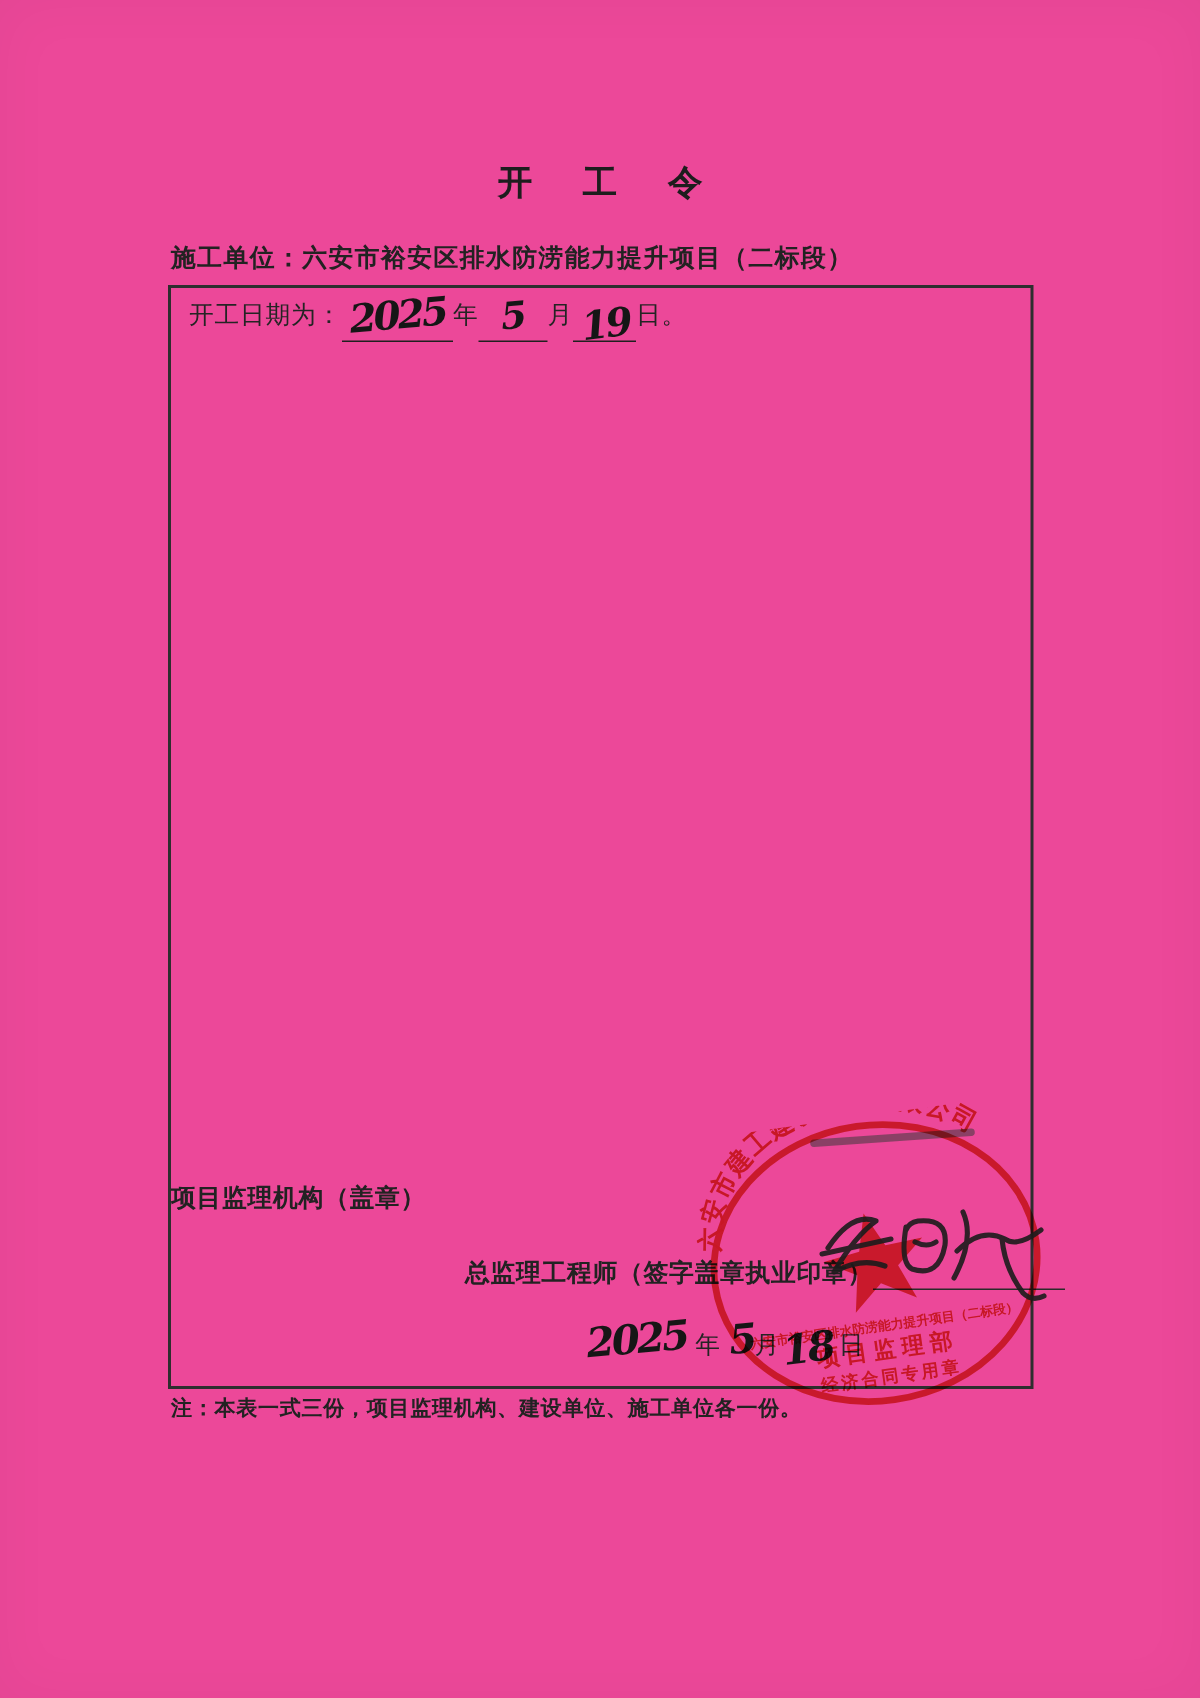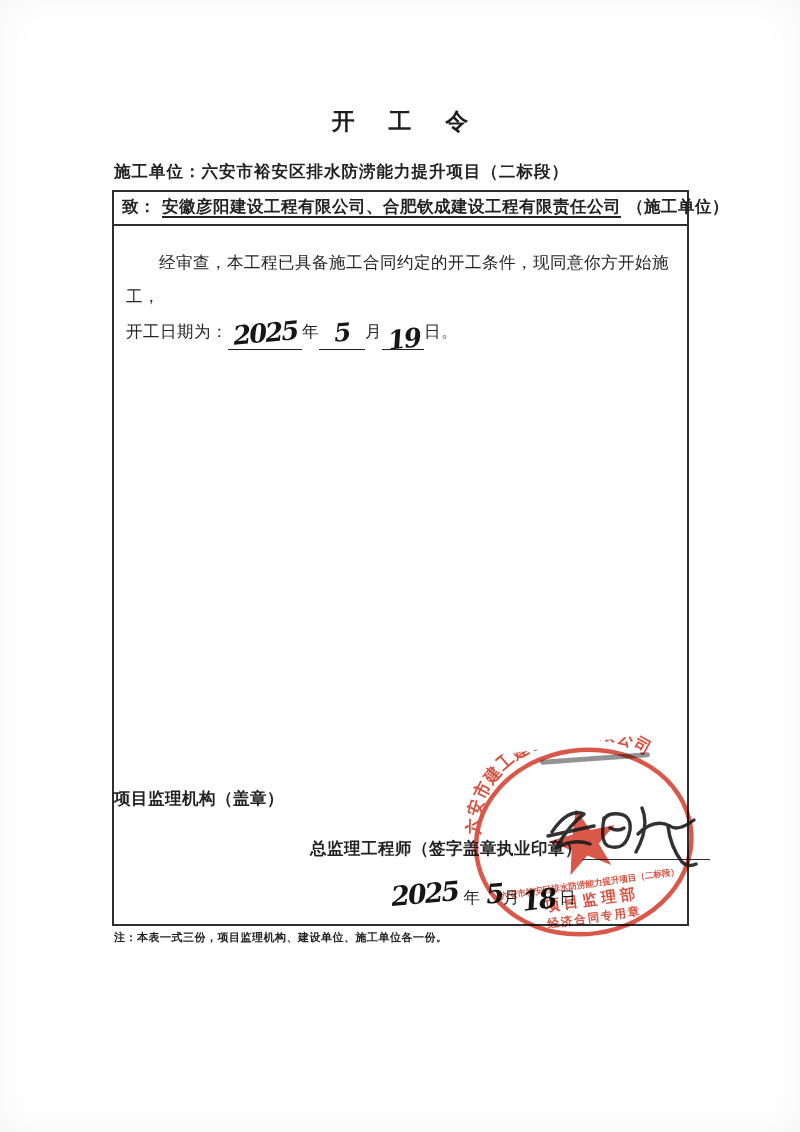--- a/index.html
+++ b/index.html
@@ -3,21 +3,21 @@
 <meta charset="utf-8">
 <style>
   html,body{margin:0;padding:0;}
   body{
     width:800px;height:1132px;
     background:#e9e9e7;
     font-family:"Liberation Serif","DejaVu Serif",serif;
   }
   .page{
     position:relative;width:800px;height:1132px;
-    background:#ffffff;
+    background:#ec4899;
     color:#262626;overflow:hidden;
     box-shadow:inset 0 0 40px rgba(0,0,0,0.04);
   }
   .doc-title{
     position:absolute;top:106px;left:0;width:100%;
     text-align:center;font-size:23px;font-weight:700;
     letter-spacing:14px;text-indent:14px;color:#1d1d1d;
   }
   .project-line{
     position:absolute;left:114px;top:161px;
@@ -84,21 +84,21 @@
     height:18px;vertical-align:bottom;
   }
   .sign-date{
     position:absolute;left:180px;top:686px;width:380px;
     text-align:center;font-size:16.5px;font-weight:500;letter-spacing:1px;color:#242424;
     white-space:nowrap;
   }
   .sign-date .hw{font-size:27px;}
   .footer-note{
     position:absolute;left:114px;top:930px;
-    font-size:11px;font-weight:600;letter-spacing:.5px;color:#222;
+    font-size:14px;font-weight:600;letter-spacing:.5px;color:#222;
     white-space:nowrap;
   }
   .stamp{
     position:absolute;left:468px;top:744px;width:232px;height:200px;
     transform:rotate(-8deg);
     mix-blend-mode:multiply;opacity:.92;
     pointer-events:none;
   }
   .signature-svg{
     position:absolute;left:546px;top:798px;width:158px;height:80px;
@@ -113,24 +113,22 @@
 <body>
 
 <div class="page">
 
   <div class="doc-title">开 工 令</div>
 
   <div class="project-line"><span>施工单位：</span><span>六安市裕安区排水防涝能力提升项目（二标段）</span></div>
 
   <div class="form-box">
 
-    <div class="to-row"><span>致：</span><span class="to-company">安徽彦阳建设工程有限公司、合肥钦成建设工程有限责任公司</span><span>（施工单位）</span></div>
 
     <div class="body-area">
-      <p class="body-par">经审查，本工程已具备施工合同约定的开工条件，现同意你方开始施工，</p>
       <p class="date-line"><span>开工日期为：</span><span class="blank year"><span class="hw">2025</span></span><span>年</span><span class="blank month"><span class="hw small">5</span></span><span>月</span><span class="blank day"><span class="hw descend">19</span></span><span>日。</span></p>
 
     </div>
 
     <div class="sign-org">项目监理机构（盖章）</div>
 
     <div class="sign-engineer"><span>总监理工程师（签字盖章执业印章）</span><span class="sign-underline"></span></div>
 
     <div class="sign-date"><span class="hw">2025</span>&nbsp;<span>年</span>&nbsp;<span class="hw">5</span><span>月</span><span class="hw descend">18</span>&nbsp;<span>日</span></div>
 

